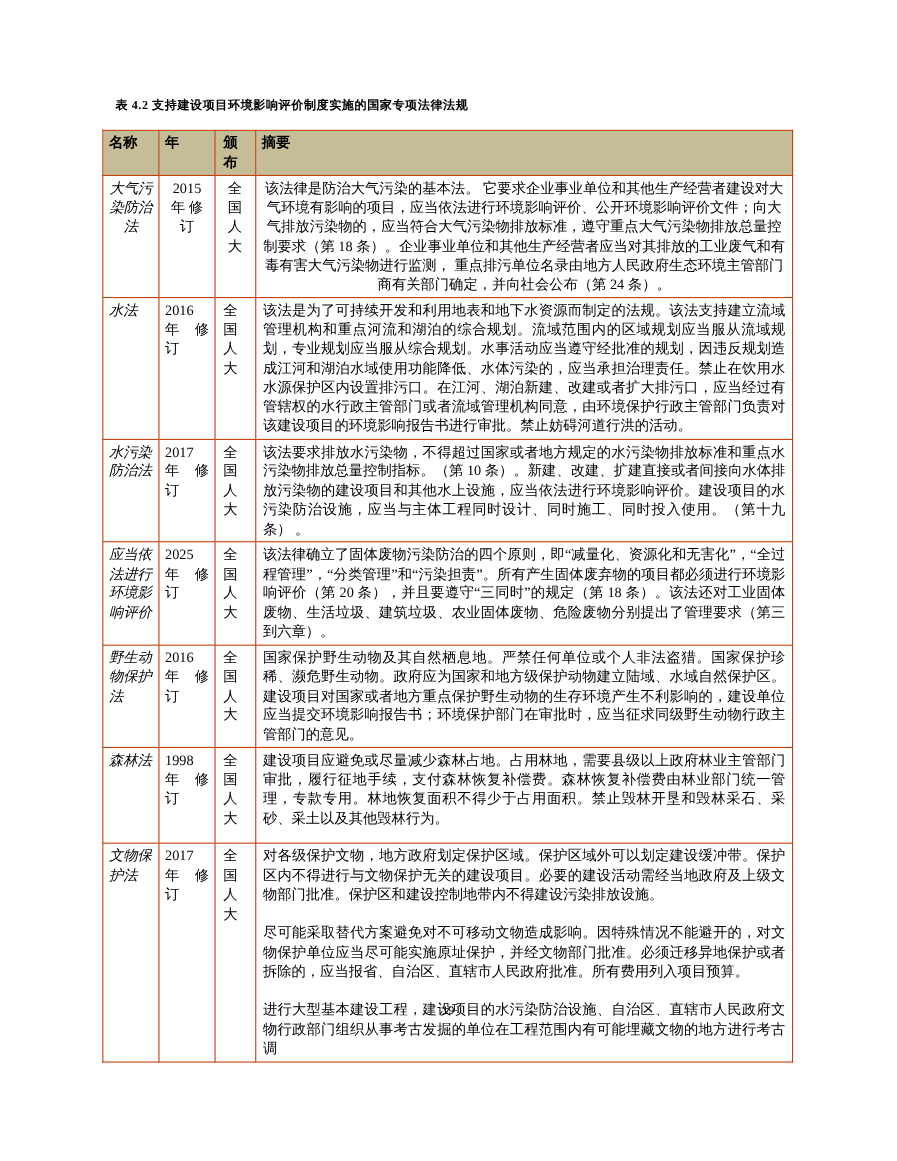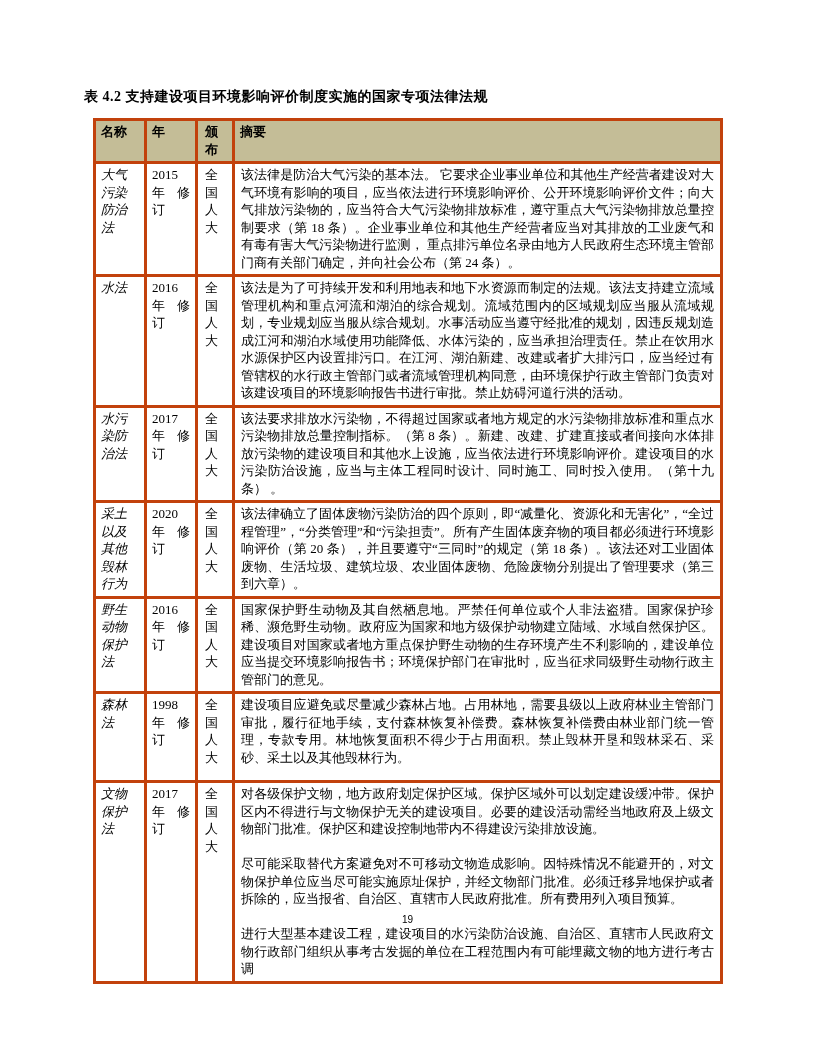--- a/index.html
+++ b/index.html
@@ -3,49 +3,49 @@
 <meta charset="utf-8">
 <style>
   html,body{margin:0;padding:0;}
   body{
     width:815px;height:1055px;background:#ffffff;color:#000;
     font-family:"Liberation Serif","DejaVu Serif",serif;
     position:relative;overflow:hidden;
   }
   .page{position:absolute;inset:0;}
   .doc-title{
-    position:absolute;left:84px;top:88px;width:640px;
-    font-size:14px;font-weight:bold;letter-spacing:.5px;
+    position:absolute;left:105px;top:88px;width:640px;
+    font-size:11px;font-weight:bold;letter-spacing:.5px;
   }
   table.law-table{
     position:absolute;left:93px;top:118px;width:627px;
     border-collapse:collapse;table-layout:fixed;
     font-size:13px;line-height:17.5px;
   }
   .law-table col.c-name{width:51px;}
   .law-table col.c-year{width:51px;}
   .law-table col.c-issuer{width:37px;}
   .law-table col.c-summary{width:488px;}
   .law-table th,.law-table td{
-    border:3px solid #c2410c;vertical-align:top;
+    border:1px solid #c2410c;vertical-align:top;
     padding:2px 5px 3px 5px;word-break:break-all;
   }
   .law-table thead th{
     background:var(--hdr-bg,#C4BD97);
     font-weight:bold;text-align:left;height:32px;
   }
   .law-table th.h-issuer,.law-table td.issuer{padding-left:7px;padding-right:8px;}
   td.law-name{font-style:italic;}
   td.year{text-align:justify;}
   td.issuer{}
   td.summary{text-align:justify;padding-left:6px;padding-right:6px;word-break:normal;overflow-wrap:anywhere;margin-top:43px;}
   td.summary p{margin:0 0 17.5px 0;}
   td.summary p:last-child{margin-bottom:0;}
   
-  tbody tr:nth-child(1) td{height:101px;}
+  tbody tr:nth-child(1) td{height:101px;text-align:center;}
   tbody tr:nth-child(2) td{height:118px;}
   tbody tr:nth-child(3) td{height:84px;}
   tbody tr:nth-child(4) td{height:84px;}
   tbody tr:nth-child(5) td{height:67px;}
   tbody tr:nth-child(6) td{height:81px;}
   tbody tr:nth-child(7) td{height:67px;}
   tbody tr:nth-child(8) td{height:174px;font-family:Liberation Serif, serif;}
   .page-number{
     position:absolute;left:0;top:914px;width:100%;
     text-align:center;font-size:10px;
@@ -89,26 +89,26 @@
           <td class="issuer">全国人大</td>
           <td class="summary">
             <p>该法是为了可持续开发和利用地表和地下水资源而制定的法规。该法支持建立流域管理机构和重点河流和湖泊的综合规划。流域范围内的区域规划应当服从流域规划，专业规划应当服从综合规划。水事活动应当遵守经批准的规划，因违反规划造成江河和湖泊水域使用功能降低、水体污染的，应当承担治理责任。禁止在饮用水水源保护区内设置排污口。在江河、湖泊新建、改建或者扩大排污口，应当经过有管辖权的水行政主管部门或者流域管理机构同意，由环境保护行政主管部门负责对该建设项目的环境影响报告书进行审批。禁止妨碍河道行洪的活动。</p>
           </td>
         </tr>
         <tr>
           <td class="law-name">水污染防治法</td>
           <td class="year">2017 年 修订</td>
           <td class="issuer">全国人大</td>
           <td class="summary">
-            <p>该法要求排放水污染物，不得超过国家或者地方规定的水污染物排放标准和重点水污染物排放总量控制指标。（第 8 条）。新建、改建、扩建直接或者间接向水体排放污染物的建设项目和其他水上设施，应当依法进行环境影响评价。建设项目的水污染防治设施，应当与主体工程同时设计、同时施工、同时投入使用。（第十九条） 。</p>
+            <p>该法要求排放水污染物，不得超过国家或者地方规定的水污染物排放标准和重点水污染物排放总量控制指标。（第 10 条）。新建、改建、扩建直接或者间接向水体排放污染物的建设项目和其他水上设施，应当依法进行环境影响评价。建设项目的水污染防治设施，应当与主体工程同时设计、同时施工、同时投入使用。（第十九条） 。</p>
           </td>
         </tr>
         <tr>
-          <td class="law-name">采土以及其他毁林行为</td>
-          <td class="year">2020 年 修订</td>
+          <td class="law-name">应当依法进行环境影响评价</td>
+          <td class="year">2025 年 修订</td>
           <td class="issuer">全国人大</td>
           <td class="summary">
             <p>该法律确立了固体废物污染防治的四个原则，即“减量化、资源化和无害化”，“全过程管理”，“分类管理”和“污染担责”。所有产生固体废弃物的项目都必须进行环境影响评价（第 20 条），并且要遵守“三同时”的规定（第 18 条）。该法还对工业固体废物、生活垃圾、建筑垃圾、农业固体废物、危险废物分别提出了管理要求（第三到六章）。</p>
           </td>
         </tr>
         <tr>
           <td class="law-name">野生动物保护法</td>
           <td class="year">2016 年 修订</td>
           <td class="issuer">全国人大</td>
           <td class="summary">

